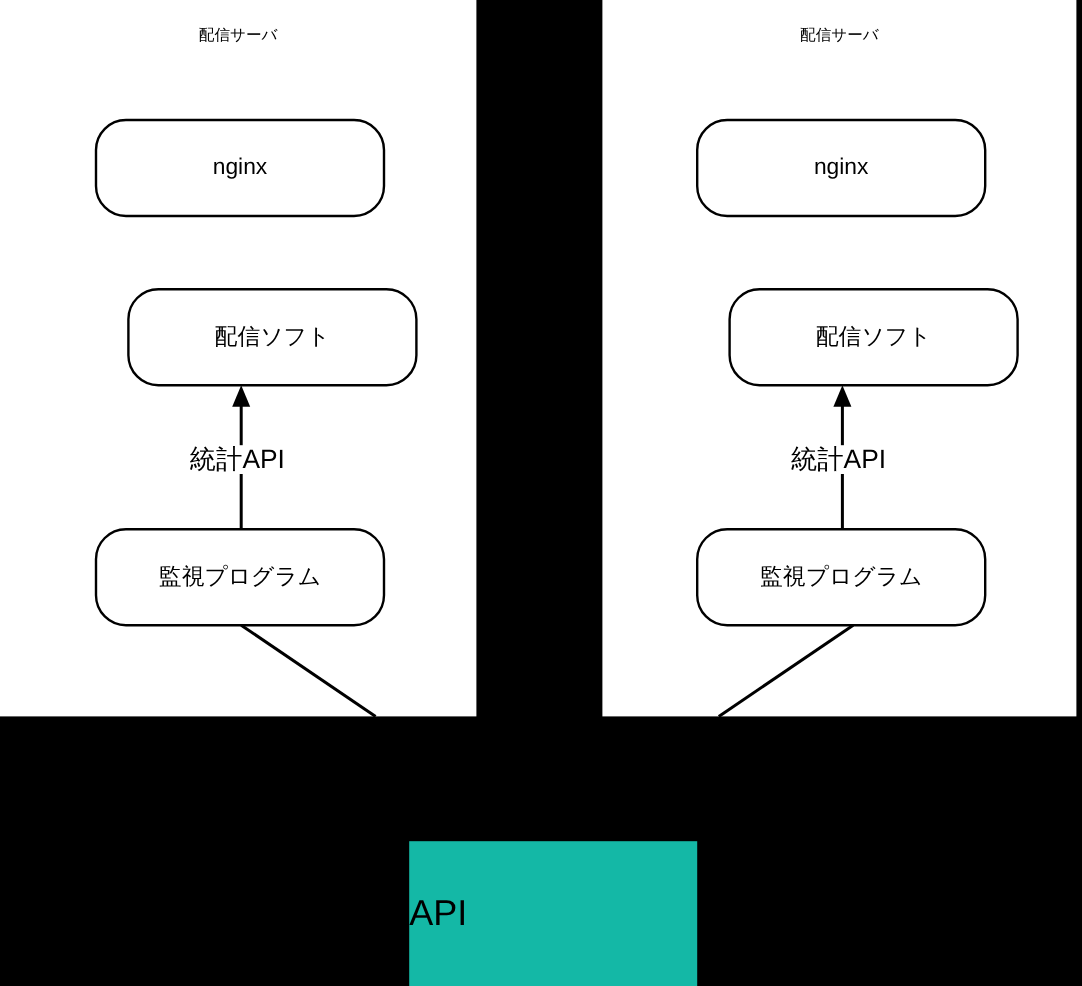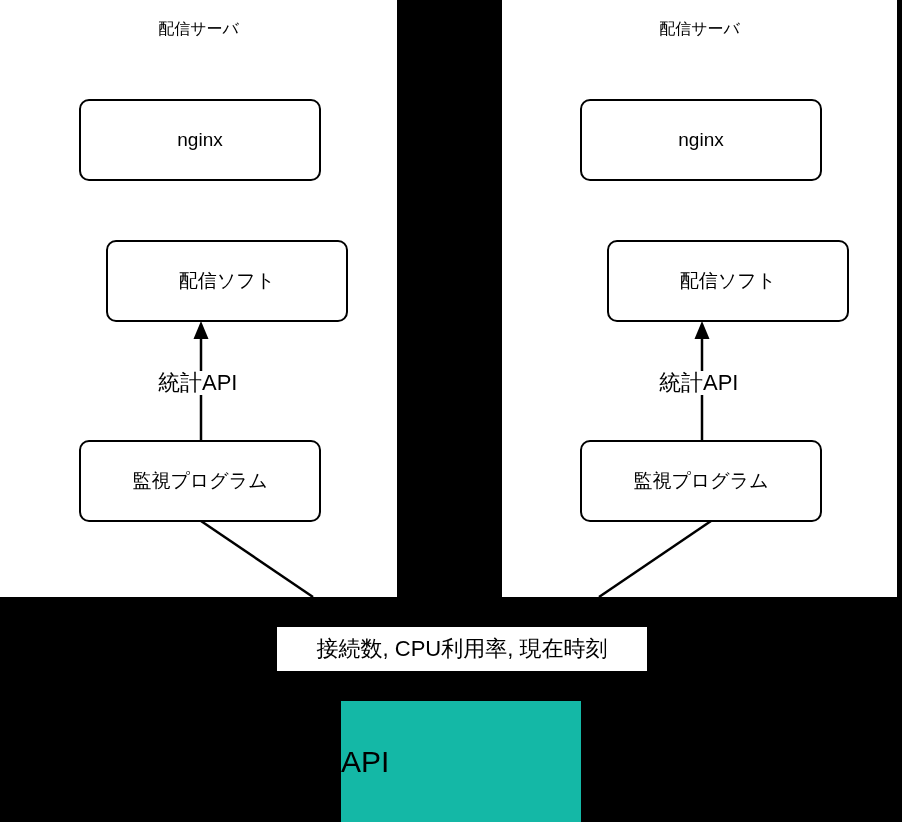--- a/index.html
+++ b/index.html
@@ -28,33 +28,33 @@
   }
   #panel-left  { left: 0px;   width: 397px; }
   #panel-right { left: 502px; width: 395px; }
 
   .panel-title {
     position: absolute;
     top: 16px;
     left: 0;
     width: 100%;
     text-align: center;
-    font-size: 16px;
+    font-size: 13px;
     color: #000000;
     line-height: 26px;
     white-space: nowrap;
   }
 
   
   .node-box {
     position: absolute;
     width: 242px;
     height: 82px;
     border: 2px solid #000000;
-    border-radius: 10px;
+    border-radius: 26px;
     background: #ffffff;
     box-sizing: border-box;
     display: flex;
     align-items: center;
     justify-content: center;
     font-size: 19px;
     color: #000000;
     white-space: nowrap;
   }
   #panel-left  .node-box { left: 79px; }
@@ -183,21 +183,18 @@
       <polygon points="12,0 4.5,18 19.5,18" fill="#000000"></polygon>
     </svg>
 
     <div class="arrow-label">統計API</div>
 
     <svg class="diagonal-line" width="125" height="80" viewBox="0 0 125 80">
       <line x1="119" y1="2" x2="7" y2="78" stroke="#000000" stroke-width="2.5"></line>
     </svg>
   </div>
 
-  <div id="flow-label">
-    <span>接続数, CPU利用率, 現在時刻</span>
-  </div>
 
   <div id="api-box">
     <span>API</span>
   </div>
 
 </div>
 
 </body></html>

